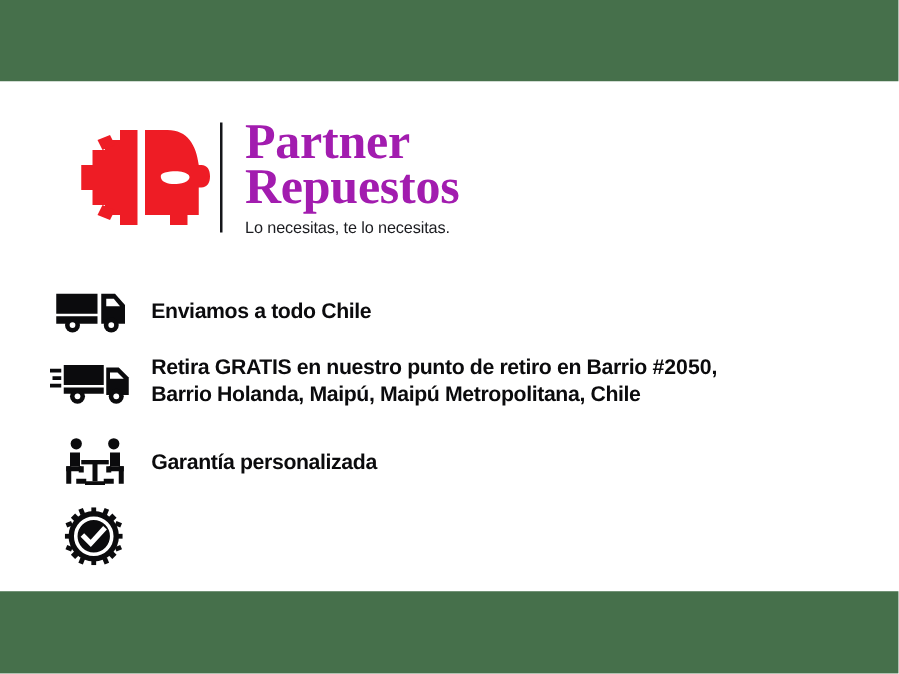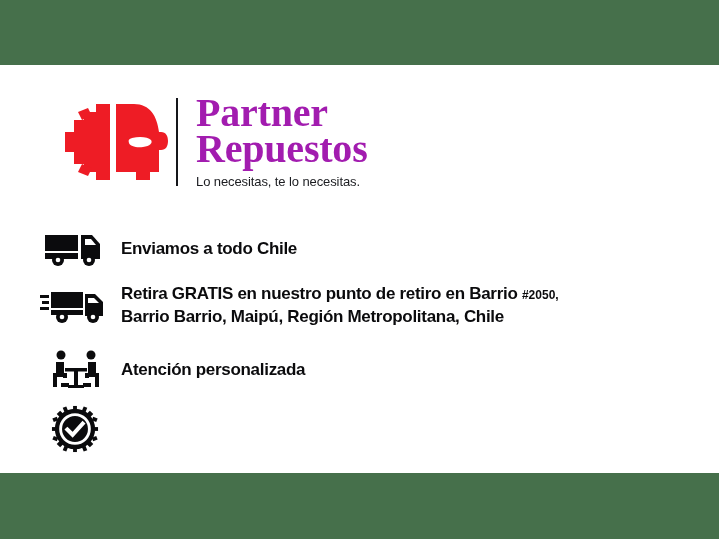--- a/index.html
+++ b/index.html
@@ -92,21 +92,21 @@
   }
   .feature-text {
     font-family: "Liberation Sans", sans-serif;
     font-weight: 700;
     font-size: 17px;
     line-height: 22px;
     color: #0b0b0d;
     letter-spacing: -0.3px;
   }
   .feature-text .small {
-    font-size: 12px;
+    font-size: 17px;
     letter-spacing: 0;
   }
 
   
   #row-shipping       { height: 56px; }
   #row-pickup         { height: 64px; }
   #row-attention      { height: 58px; }
   #row-warranty       { height: 60px; }
 
   #icon-shipping  { left: 20px; top: 10px;  width: 58px; height: 34px; }
@@ -193,21 +193,21 @@
           <path fill="#ffffff" d="M48 9 L54 9 L59 14 L48 14 Z"></path>
           <circle cx="22" cy="28" r="6" fill="#0b0b0d"></circle>
           <circle cx="22" cy="28" r="2.3" fill="#ffffff"></circle>
           <circle cx="53" cy="28" r="6" fill="#0b0b0d"></circle>
           <circle cx="53" cy="28" r="2.3" fill="#ffffff"></circle>
         </svg>
       </span>
       <span class="feature-text" id="text-pickup">
         <span><span>Retira GRATIS en nuestro punto de retiro en Barrio </span><span class="small">#2050,</span></span>
         <br>
-        <span>Barrio Barrio, Maipú, Región Metropolitana, Chile</span>
+        <span>Barrio Holanda, Maipú, Maipú Metropolitana, Chile</span>
       </span>
     </div>
 
     <div class="feature-row" id="row-attention">
       <span class="feature-icon" id="icon-attention">
         <svg viewBox="0 0 52 42" width="52" height="42" xmlns="http://www.w3.org/2000/svg">
 
           <circle cx="11" cy="6" r="4.5" fill="#0b0b0d"></circle>
           <path fill="#0b0b0d" d="M6 13 h8 v11 h-8 z"></path>
           <rect x="3" y="24" width="4" height="14" fill="#0b0b0d"></rect>
@@ -220,21 +220,21 @@
           <rect x="45" y="24" width="4" height="14" fill="#0b0b0d"></rect>
           <rect x="37" y="24" width="12" height="4" fill="#0b0b0d"></rect>
           <rect x="35" y="24" width="4" height="5" fill="#0b0b0d"></rect>
           <rect x="33" y="34" width="8" height="4" fill="#0b0b0d"></rect>
 
           <rect x="15" y="19" width="22" height="3.5" fill="#0b0b0d"></rect>
           <rect x="24" y="22" width="4" height="14" fill="#0b0b0d"></rect>
           <rect x="18" y="36" width="16" height="3" fill="#0b0b0d"></rect>
         </svg>
       </span>
-      <span class="feature-text" id="text-attention">Atención personalizada</span>
+      <span class="feature-text" id="text-attention">Garantía personalizada</span>
     </div>
 
     <div class="feature-row" id="row-warranty">
       <span class="feature-icon" id="icon-warranty">
         <svg viewBox="0 0 50 50" width="50" height="48" xmlns="http://www.w3.org/2000/svg">
           <g fill="#0b0b0d">
             <circle cx="25" cy="25" r="21"></circle>
             <g>
               <rect x="23" y="1" width="4" height="5"></rect>
                 <rect x="23" y="44" width="4" height="5"></rect>

